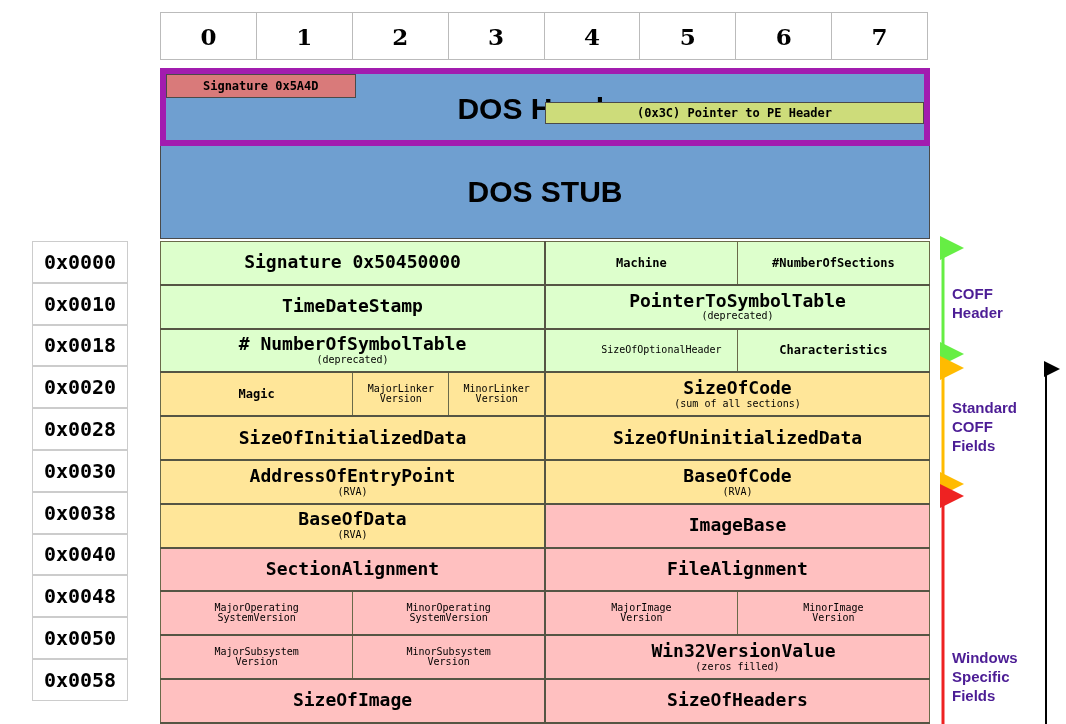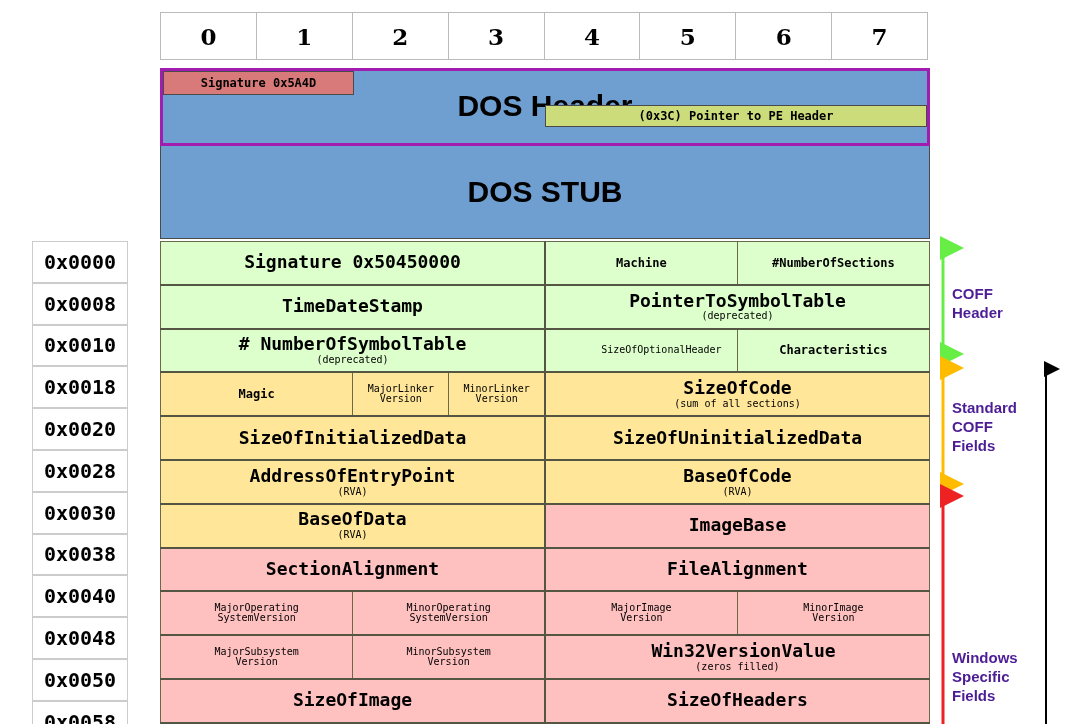--- a/index.html
+++ b/index.html
@@ -68,21 +68,21 @@
   .dos-wrap {
     position: absolute;
     left: 160px;
     top: 68px;
     width: 770px;
   }
   .dos-header {
     position: relative;
     height: 78px;
     background: #6f9fd0;
-    border: 3px solid #a21caf;
+    border: 6px solid #a21caf;
     box-sizing: border-box;
   }
   .dos-header .title {
     position: absolute;
     left: 0; right: 0; top: 18px;
     text-align: center;
     font-family: "Liberation Sans", sans-serif;
     font-weight: bold;
     font-size: 30px;
     color: #000000;
@@ -199,21 +199,20 @@
       <div class="col">2</div>
       <div class="col">3</div>
       <div class="col">4</div>
       <div class="col">5</div>
       <div class="col">6</div>
       <div class="col">7</div>
     </div>
 
   <div class="offsets" id="offsets-col">
       <div class="offset-cell">0x0000</div>
-      <div class="offset-cell">0x0008</div>
       <div class="offset-cell">0x0010</div>
       <div class="offset-cell">0x0018</div>
       <div class="offset-cell">0x0020</div>
       <div class="offset-cell">0x0028</div>
       <div class="offset-cell">0x0030</div>
       <div class="offset-cell">0x0038</div>
       <div class="offset-cell">0x0040</div>
       <div class="offset-cell">0x0048</div>
       <div class="offset-cell">0x0050</div>
       <div class="offset-cell">0x0058</div>

